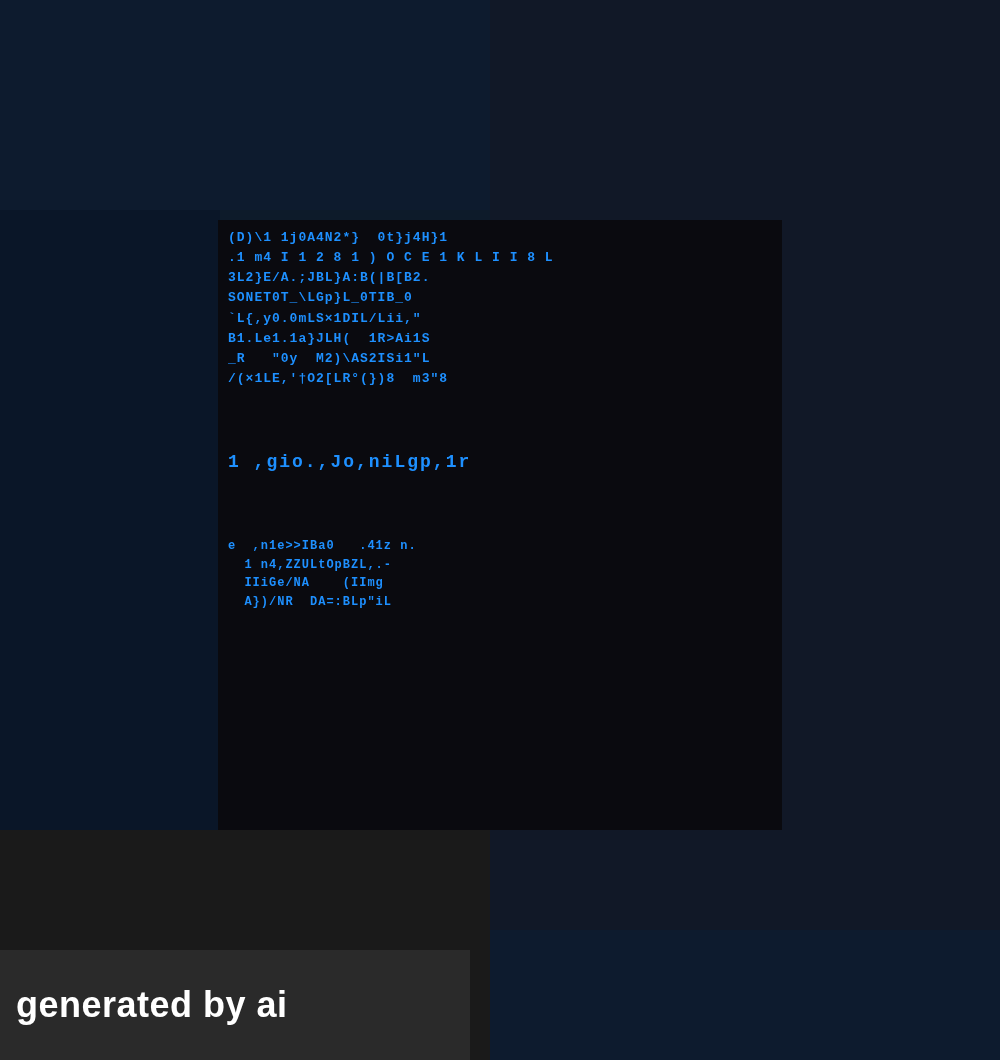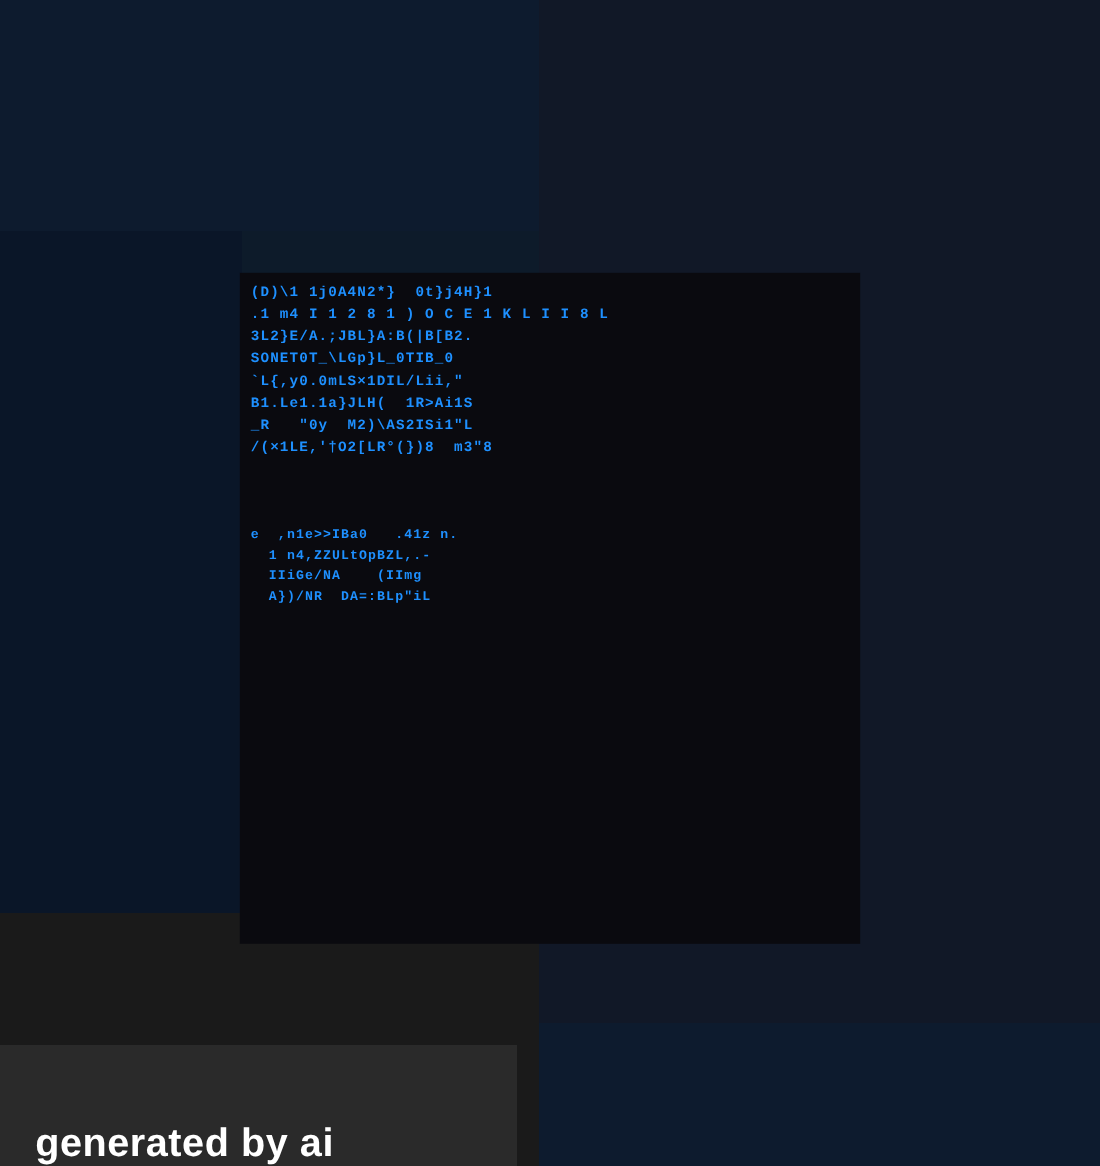--- a/index.html
+++ b/index.html
@@ -50,21 +50,20 @@
 
     
     .code-panel {
       position: absolute;
       top: 220px;
       left: 218px;
       width: 564px;
       height: 610px;
       background-color: #0a0a0f;
       overflow: hidden;
-      margin-top: 28px;
     }
 
     .code-text {
       color: #1e90ff;
       font-family: 'Courier New', monospace;
       font-size: 13px;
       font-weight: bold;
       line-height: 1.55;
       padding: 8px 10px;
       letter-spacing: 1px;
@@ -90,22 +89,22 @@
 
     
     .bottom-label {
       position: absolute;
       bottom: 0;
       left: 0;
       width: 470px;
       height: 110px;
       background-color: #2a2a2a;
       display: flex;
-      align-items: flex-end;
-      padding-left: 32px;
+      align-items: center;
+      padding-left: 16px;
     }
 
     .bottom-label-text {
       color: #ffffff;
       font-family: Arial, sans-serif;
       font-size: 36px;
       font-weight: bold;
       letter-spacing: 0.5px;
     }
   </style>
@@ -120,20 +119,21 @@
 
 <div class="code-panel">
   <div class="code-text code-block-1">(D)\1 1j0A4N2*}  0t}j4H}1
 .1 m4 I 1 2 8 1 ) O C E 1 K L I I 8 L
 3L2}E/A.;JBL}A:B(|B[B2.
 SONET0T_\LGp}L_0TIB_0
 `L{,y0.0mLS×1DIL/Lii,"
 B1.Le1.1a}JLH(  1R&gt;Ai1S
 _R   "0y  M2)\AS2ISi1"L
 /(×1LE,'†O2[LR°(})8  m3"8</div>
+  <div class="code-text code-block-2">1 ,gio.,Jo,niLgp,1r</div>
   <div class="code-text code-block-3">e  ,n1e&gt;&gt;IBa0   .41z n.
   1 n4,ZZULtOpBZL,.-
   IIiGe/NA    (IImg
   A})/NR  DA=:BLp"iL</div>
 </div>
 
 <div class="bottom-label">
   <span class="bottom-label-text">generated by ai</span>
 </div>
 

